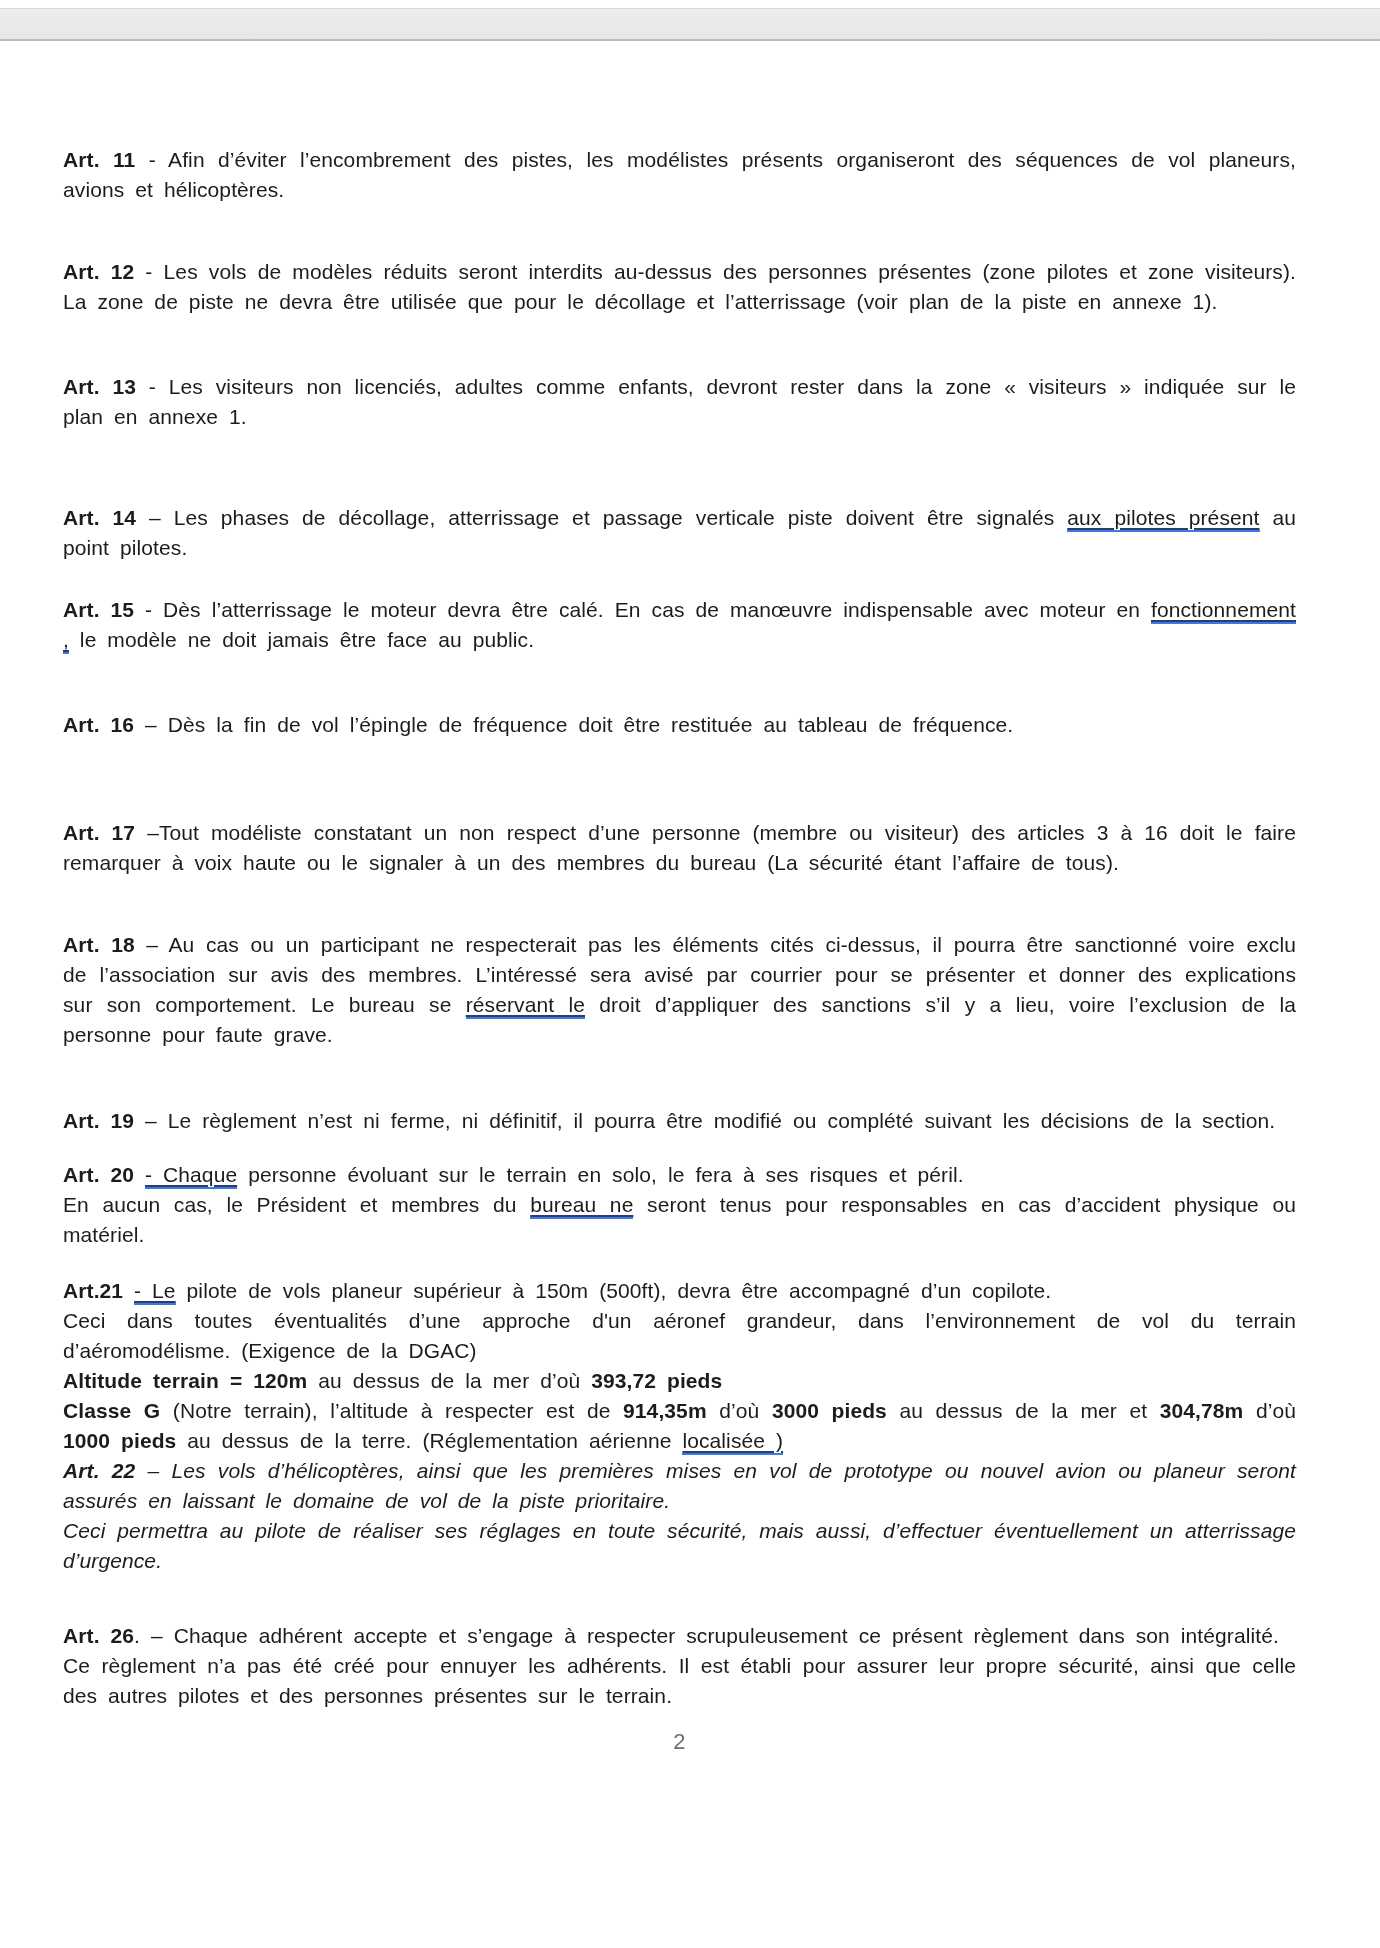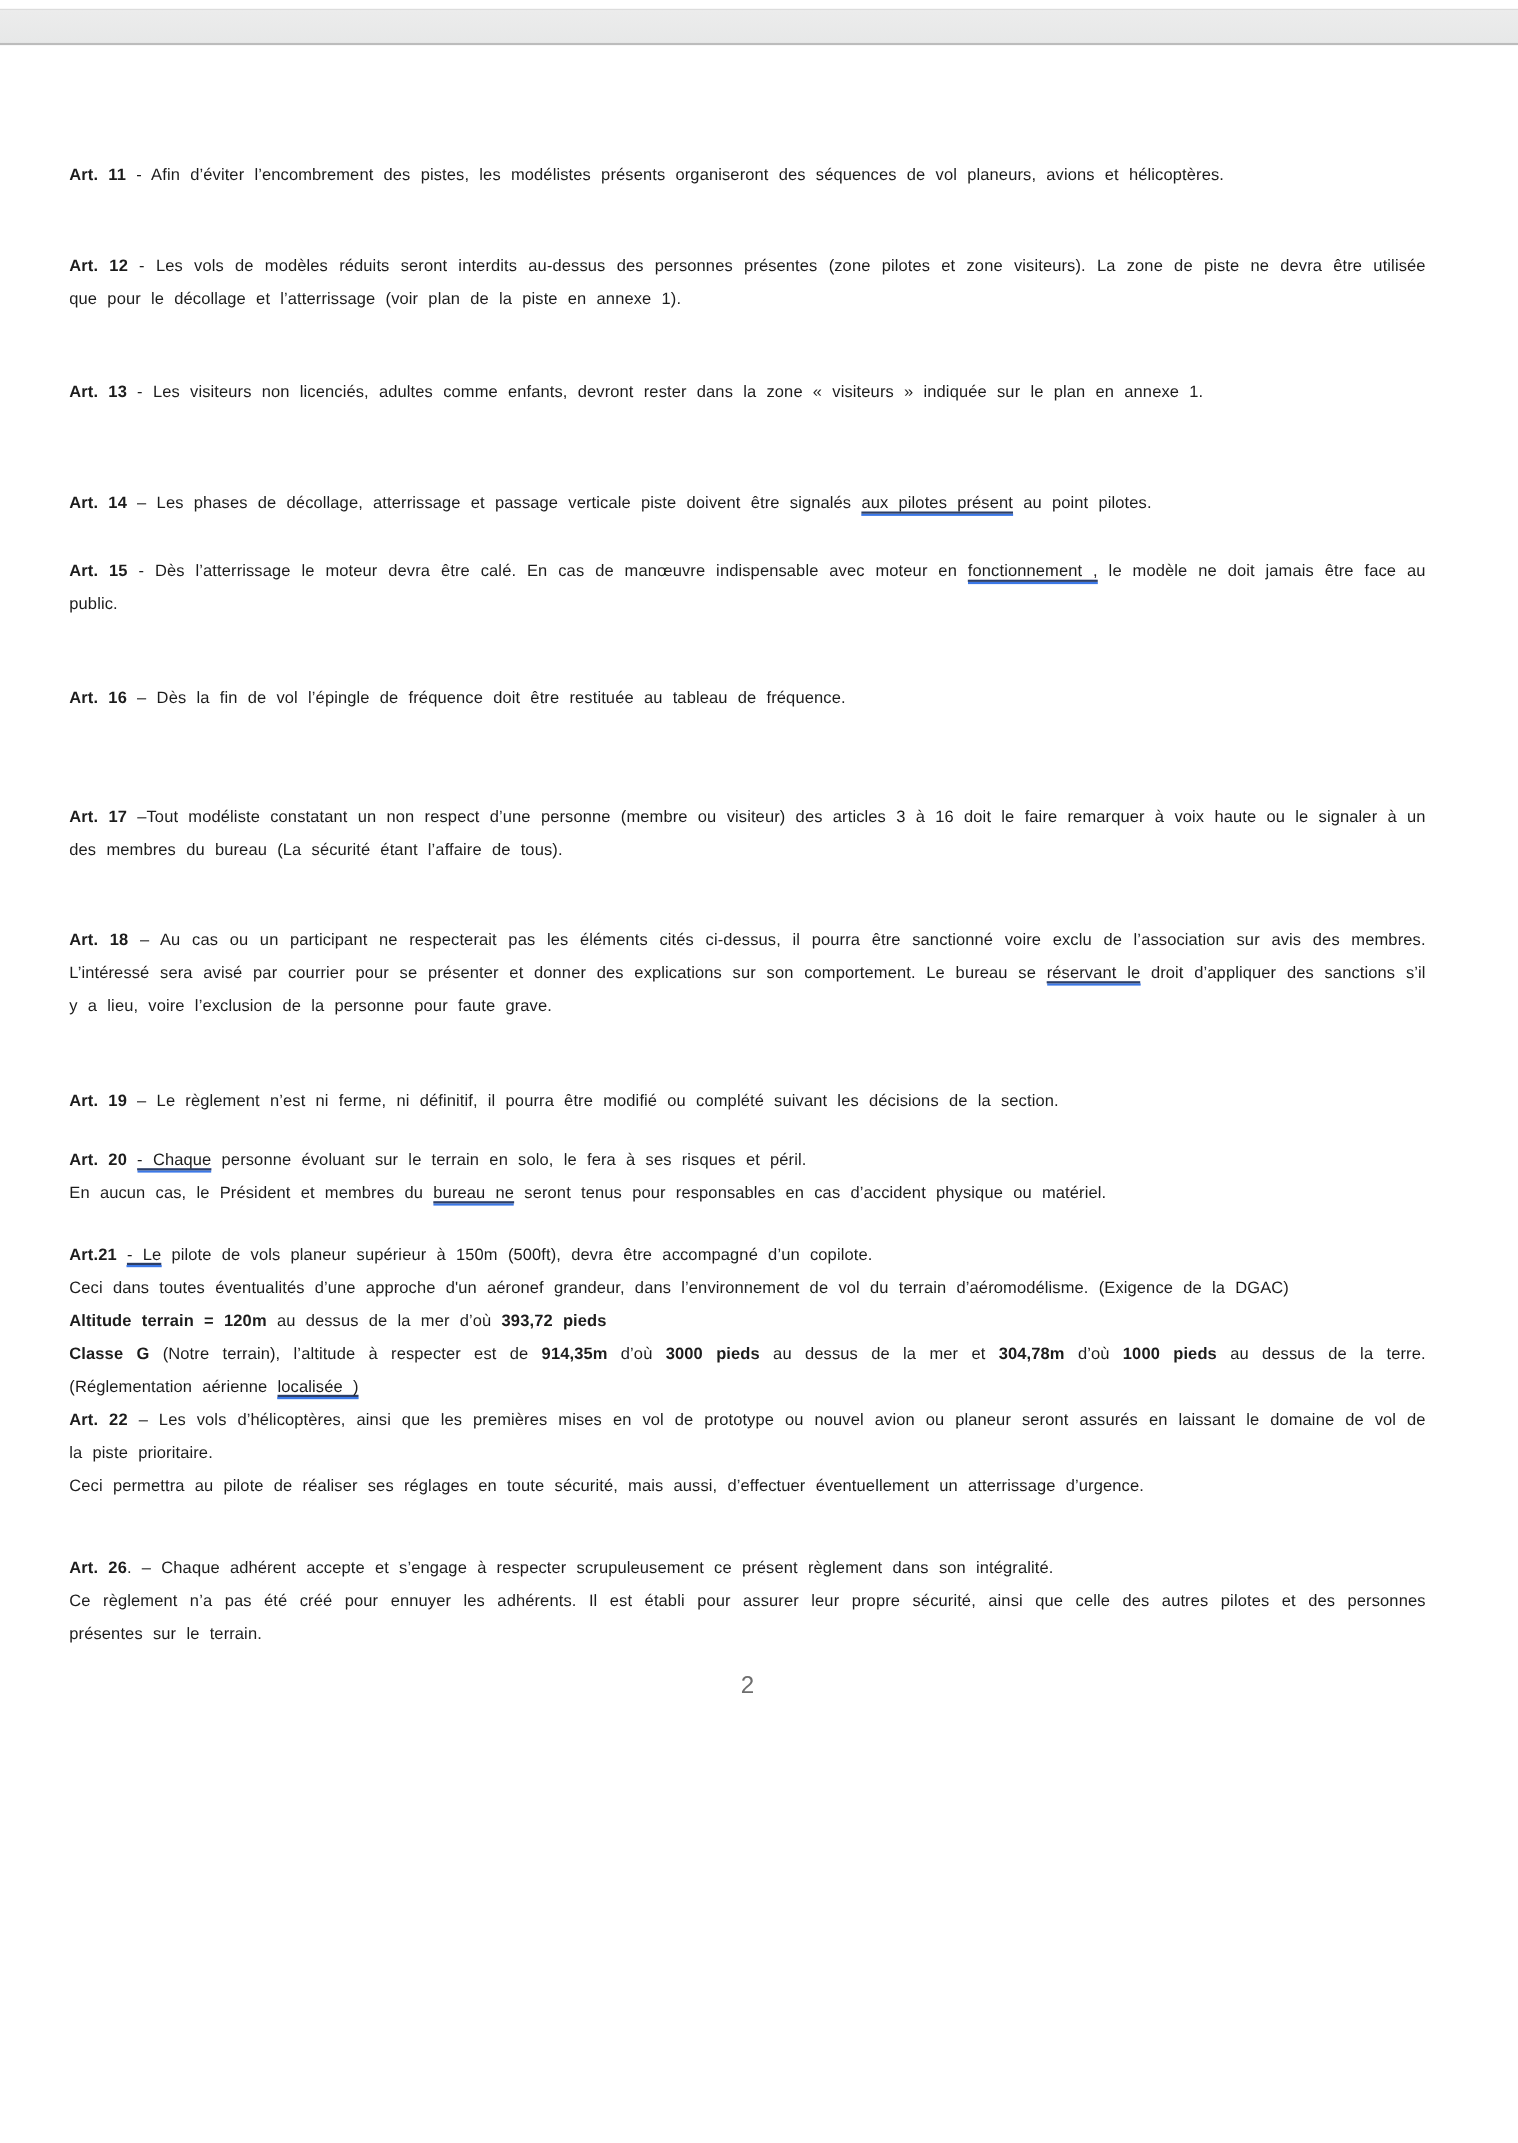--- a/index.html
+++ b/index.html
@@ -28,21 +28,21 @@
     border-bottom: 2px solid #bcbcbc;
   }
   .doc {
     position: absolute;
     top: 41px;
     left: 63px;
     width: 1233px;
   }
   .para {
     margin: 0;
-    font-size: 15px;
+    font-size: 21px;
     line-height: 30px;
     text-align: justify;
     word-spacing: 5px;
     letter-spacing: 0.1px;
   }
   .bd { font-weight: bold; }
   
   .rev {
     text-decoration: underline;
     text-decoration-color: #2c3e66;
@@ -54,21 +54,21 @@
   .mt-first { margin-top: 104px; }
   .mb-52 { margin-bottom: 52px; }
   .mb-55 { margin-bottom: 55px; }
   .mb-53 { margin-bottom: 71px; }
   .mb-58 { margin-bottom: 32px; }
   .mb-59 { margin-bottom: 78px; }
   .mb-56 { margin-bottom: 56px; }
   .mb-24 { margin-bottom: 24px; }
   .mb-26 { margin-bottom: 26px; }
   .mb-34 { }
-  .mb-45 { margin-bottom: 45px; }
+  .mb-45 { margin-bottom: 45px; font-style: italic; }
   .page-number {
     margin-top: 16px;
     text-align: center;
     font-size: 22px;
     color: #6e6e6e;
     word-spacing: 0;
   }
 </style>
 </head>
 <body>

